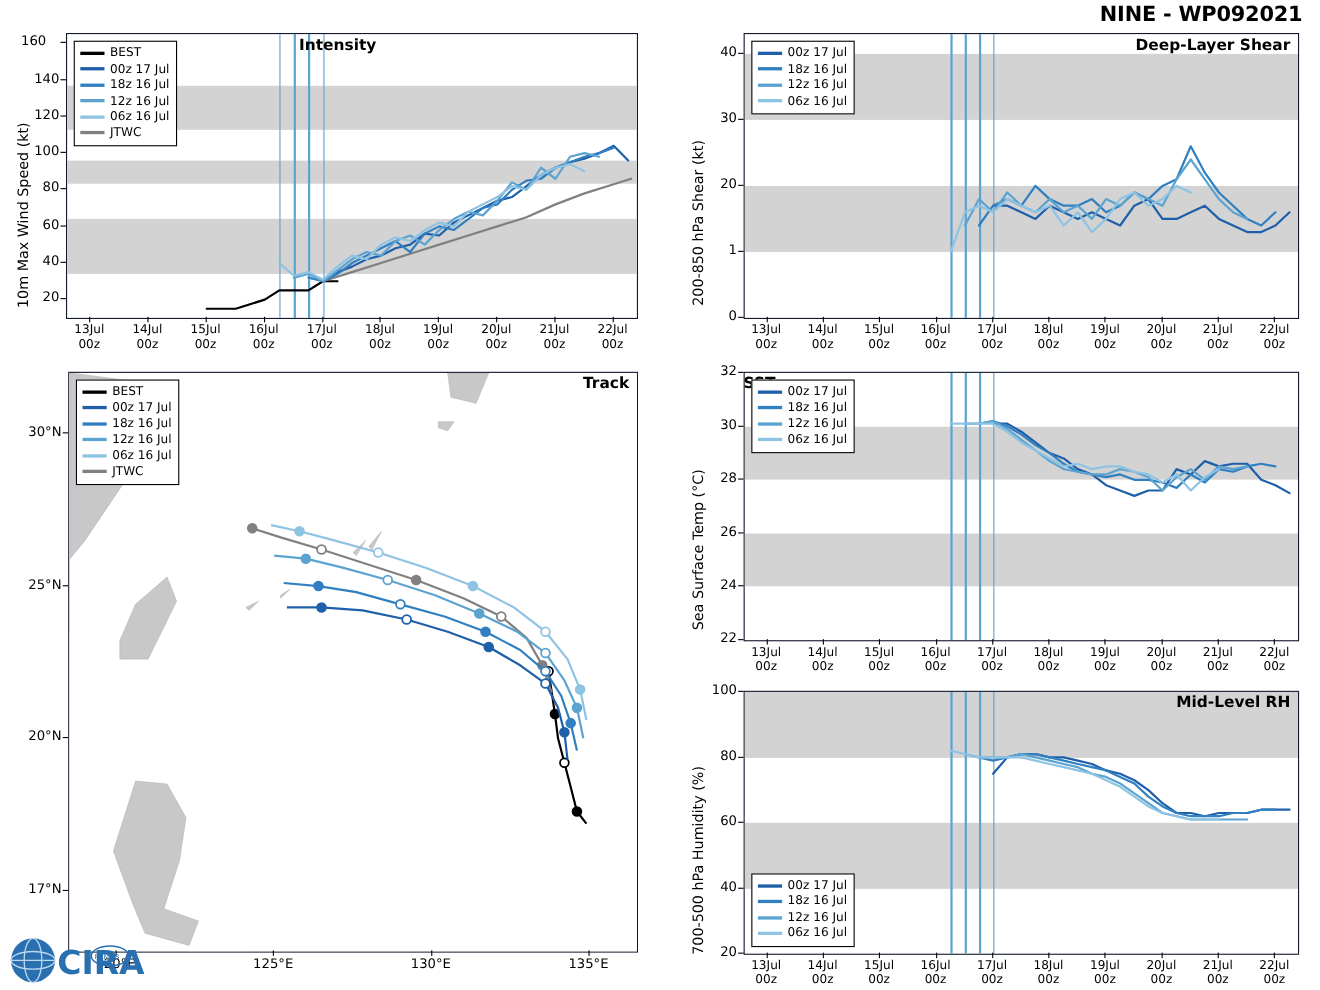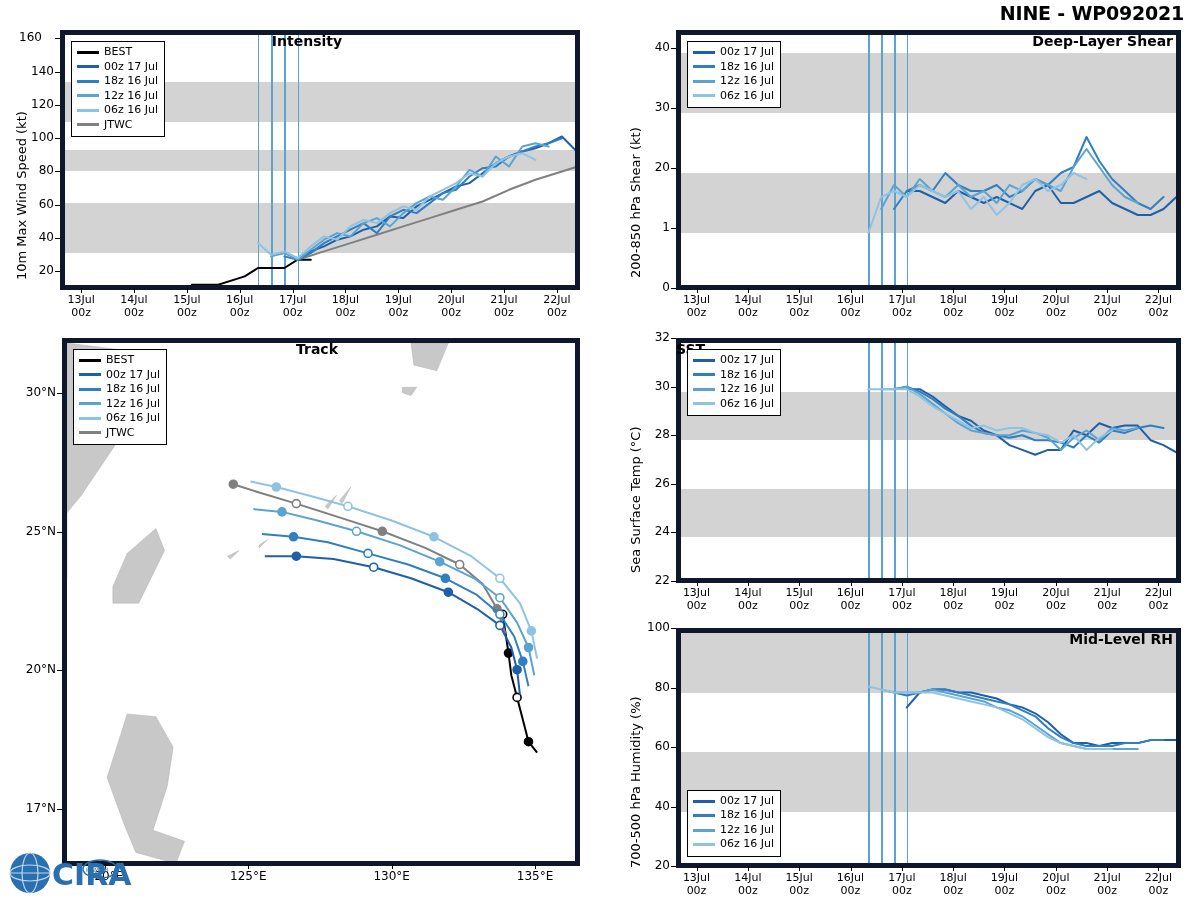--- a/index.html
+++ b/index.html
@@ -23,21 +23,21 @@
   .hdr-right {
     position: absolute; right: 16px; top: 2px;
     font-size: 19px; font-weight: bold; color: #000;
     font-family: "DejaVu Sans", sans-serif;
     letter-spacing: -0.2px;
   }
 
   .panel { position: absolute; }
   .plot {
     position: absolute;
-    border: 5px solid #0f172a;
+    border: 1px solid #0f172a;
     background: #fff;
     overflow: hidden;
   }
   .band { position: absolute; left: 0; right: 0; background: #d3d3d3; }
   .vline { position: absolute; top: 0; bottom: 0; width: 1.5px; }
   .ptitle {
     position: absolute; right: 6px; top: 3px;
     font-size: 14px; font-weight: bold; color: #000;
   }
 
@@ -275,21 +275,21 @@
           <div class="lrow">
             <span class="swatch" style="background: rgb(143, 195, 227);"></span>
             <span class="ltext">06z 16 Jul</span>
           </div>
           <div class="lrow">
             <span class="swatch" style="background: rgb(128, 128, 128);"></span>
             <span class="ltext">JTWC</span>
           </div>
         </div>
       </div>
-    <div class="ptitle" style="left:62px; top:11px; width:518px; text-align:center; padding-right:8px;">Track</div>
+    <div class="ptitle" style="left:62px; top:11px; width:518px; text-align:right; padding-right:8px;">Track</div>
   <div class="ytick" style="left: 4px; top: 470.632px; width: 52px;">17°N</div>
       <div class="ytickmark" style="left: 57px; top: 478.632px;"></div>
       <div class="ytick" style="left: 4px; top: 332.211px; width: 52px;">20°N</div>
       <div class="ytickmark" style="left: 57px; top: 340.211px;"></div>
       <div class="ytick" style="left: 4px; top: 193.789px; width: 52px;">25°N</div>
       <div class="ytickmark" style="left: 57px; top: 201.789px;"></div>
       <div class="ytick" style="left: 4px; top: 55.3684px; width: 52px;">30°N</div>
       <div class="ytickmark" style="left: 57px; top: 63.3684px;"></div>
       <div class="xtickmark" style="left: 105px; top: 534px;"></div>
       <div class="xtick" style="left: 75px; top: 540px; width: 60px; font-size: 12px;">120°E</div>

